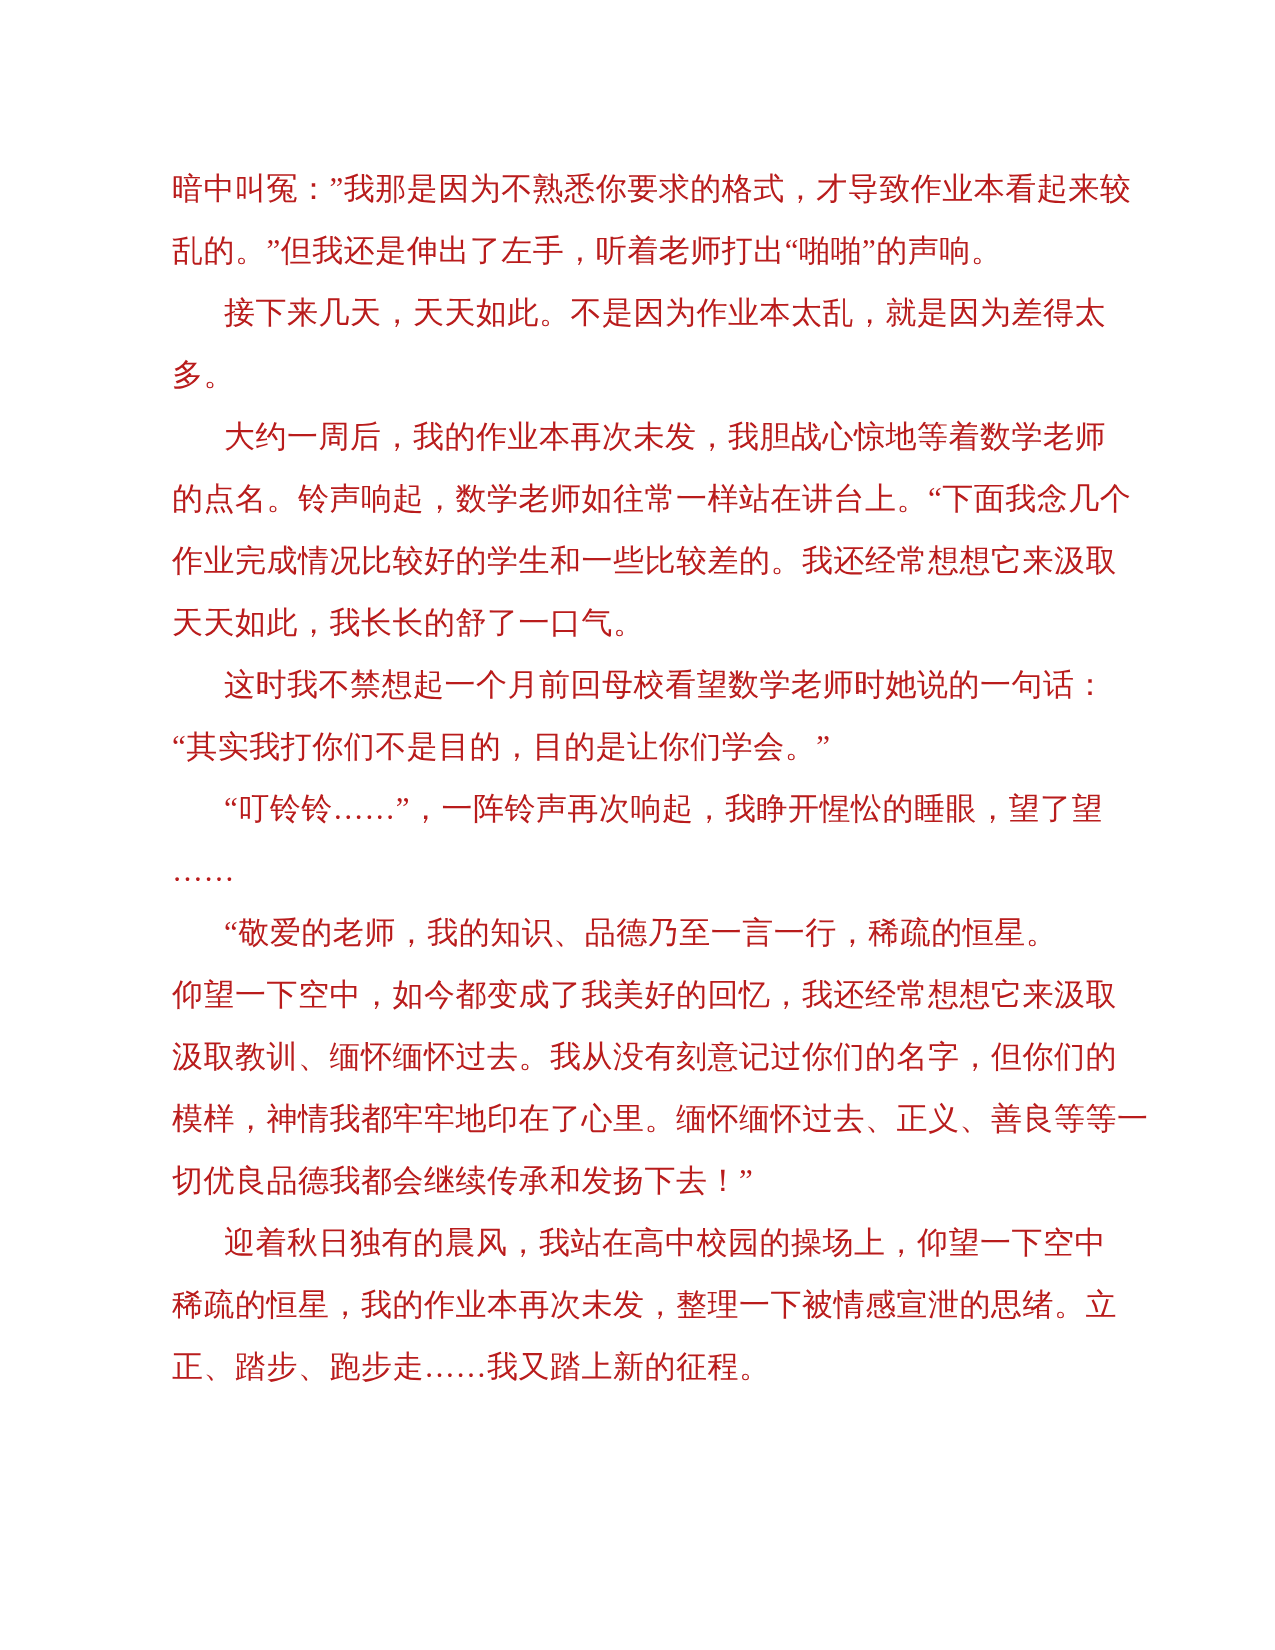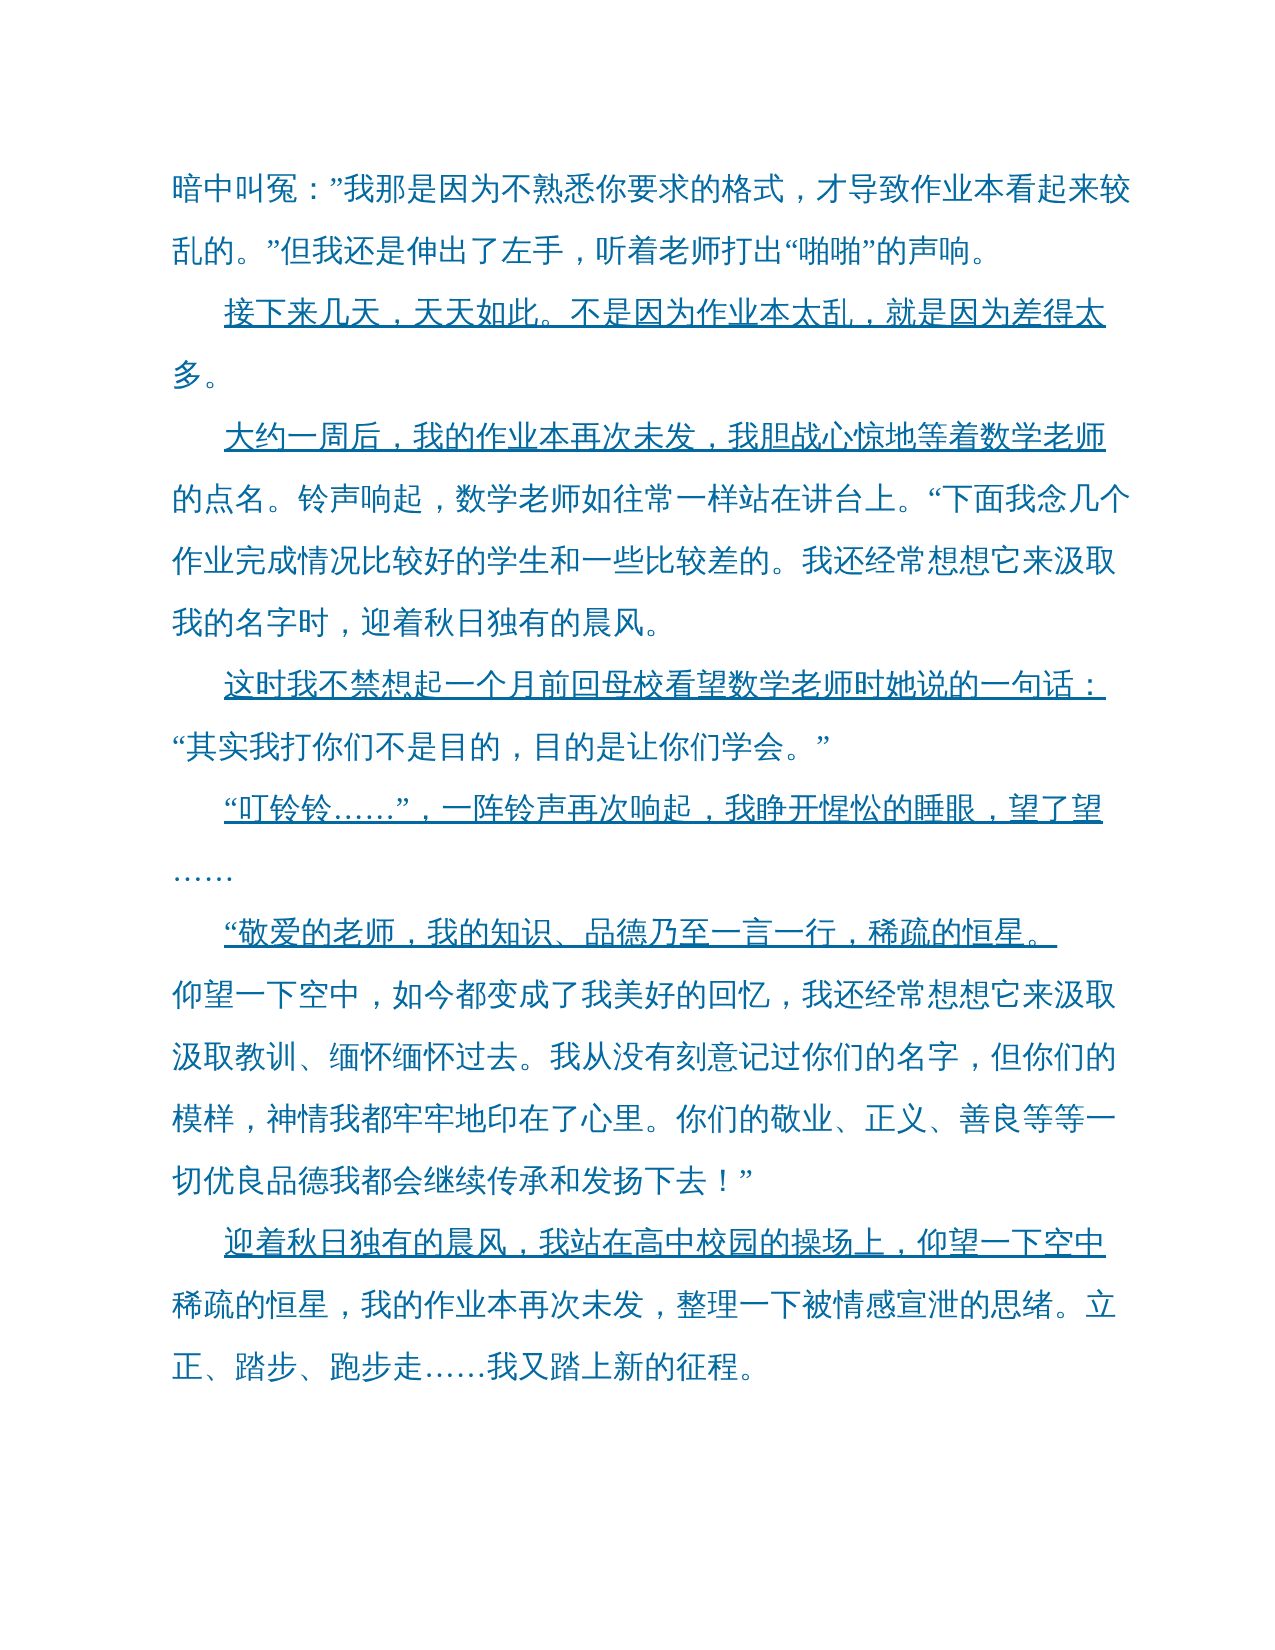--- a/index.html
+++ b/index.html
@@ -18,49 +18,48 @@
   .content {
     position: absolute;
     left: 172px;
     top: 158px;
     width: 940px;
   }
   .line {
     height: 62px;
     line-height: 62px;
     font-size: 31px;
-    color: #0369a1;
+    color: #b91c1c;
     font-weight: 400;
     white-space: nowrap;
     letter-spacing: 0.5px;
   }
   .ind {
     text-indent: 52px;
-    text-decoration: underline;
   }
 </style>
 </head>
 <body>
 
 <div class="page">
   <div class="content">
     <div class="line">暗中叫冤：”我那是因为不熟悉你要求的格式，才导致作业本看起来较</div>
     <div class="line">乱的。”但我还是伸出了左手，听着老师打出“啪啪”的声响。</div>
     <div class="line ind">接下来几天，天天如此。不是因为作业本太乱，就是因为差得太</div>
     <div class="line">多。</div>
     <div class="line ind">大约一周后，我的作业本再次未发，我胆战心惊地等着数学老师</div>
     <div class="line">的点名。铃声响起，数学老师如往常一样站在讲台上。“下面我念几个</div>
     <div class="line">作业完成情况比较好的学生和一些比较差的。我还经常想想它来汲取</div>
-    <div class="line">我的名字时，迎着秋日独有的晨风。</div>
+    <div class="line">天天如此，我长长的舒了一口气。</div>
     <div class="line ind">这时我不禁想起一个月前回母校看望数学老师时她说的一句话：</div>
     <div class="line">“其实我打你们不是目的，目的是让你们学会。”</div>
     <div class="line ind">“叮铃铃……”，一阵铃声再次响起，我睁开惺忪的睡眼，望了望</div>
     <div class="line">……</div>
     <div class="line ind">“敬爱的老师，我的知识、品德乃至一言一行，稀疏的恒星。</div>
     <div class="line">仰望一下空中，如今都变成了我美好的回忆，我还经常想想它来汲取</div>
     <div class="line">汲取教训、缅怀缅怀过去。我从没有刻意记过你们的名字，但你们的</div>
-    <div class="line">模样，神情我都牢牢地印在了心里。你们的敬业、正义、善良等等一</div>
+    <div class="line">模样，神情我都牢牢地印在了心里。缅怀缅怀过去、正义、善良等等一</div>
     <div class="line">切优良品德我都会继续传承和发扬下去！”</div>
     <div class="line ind">迎着秋日独有的晨风，我站在高中校园的操场上，仰望一下空中</div>
     <div class="line">稀疏的恒星，我的作业本再次未发，整理一下被情感宣泄的思绪。立</div>
     <div class="line">正、踏步、跑步走……我又踏上新的征程。</div>
   </div>
 </div>
 
 </body></html>

